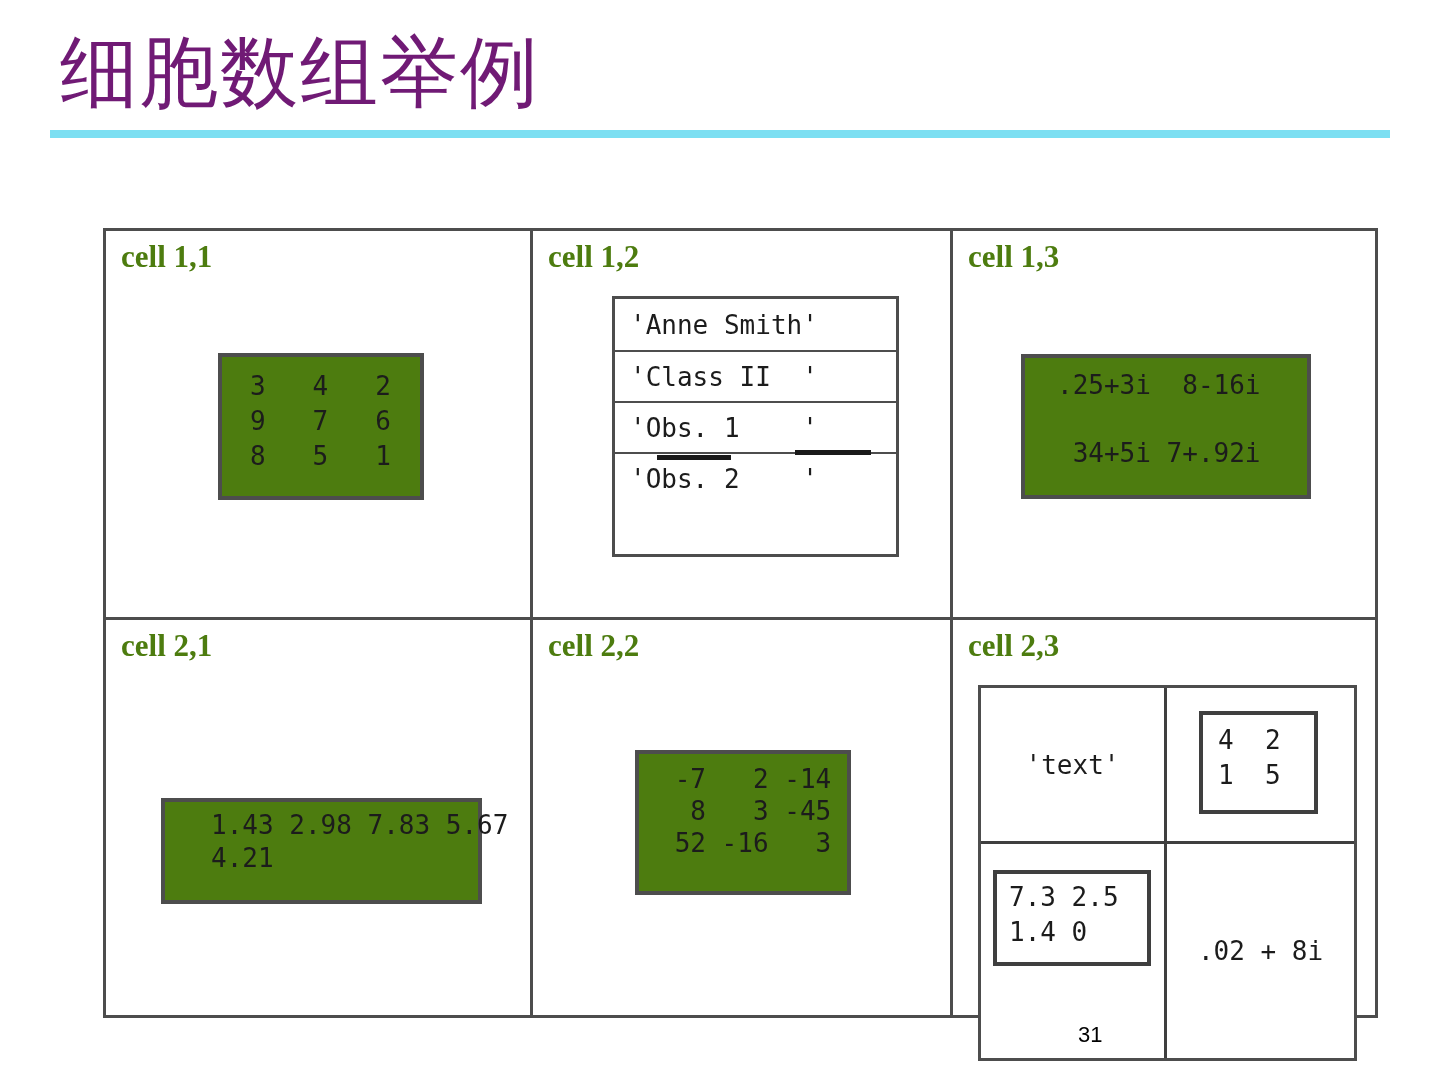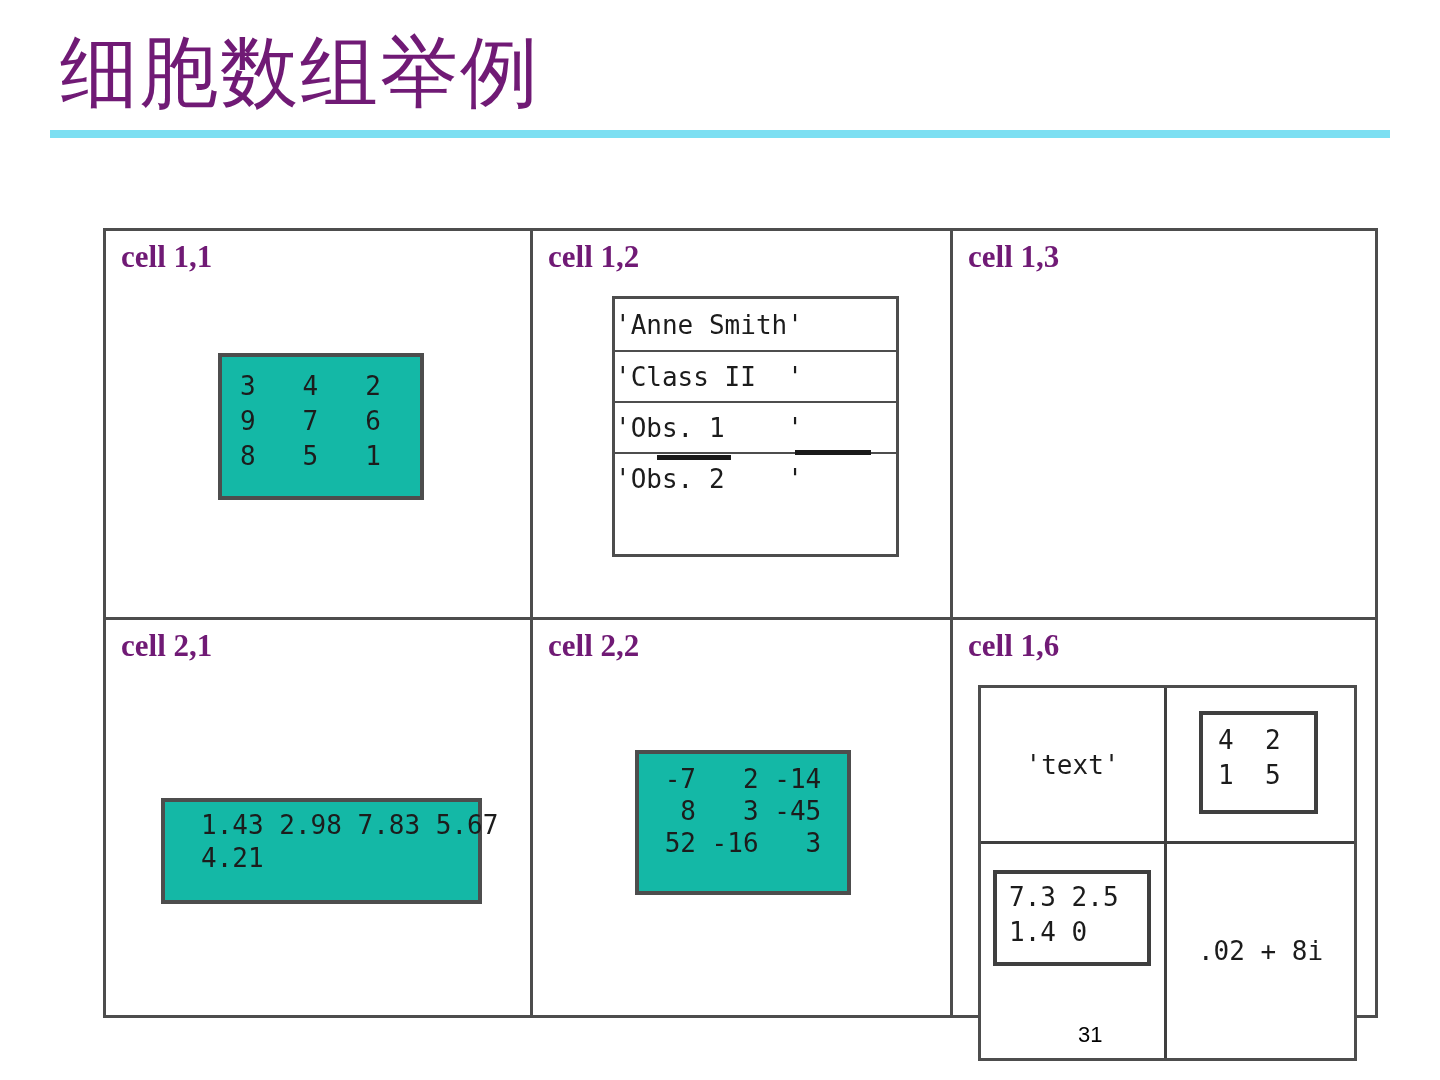--- a/index.html
+++ b/index.html
@@ -46,49 +46,51 @@
   }
   .gcell { position: relative; }
   .gcell.bR { border-right: 3px solid #4d4d4d; }
   .gcell.bB { border-bottom: 3px solid #4d4d4d; }
   .cell-label {
     position: absolute;
     left: 15px;
     top: 8px;
     font-weight: bold;
     font-size: 31px;
-    color: #701a75;
+    color: #4d7c0f;
     font-family: "Liberation Serif", "DejaVu Serif", serif;
   }
   .mono, pre.mono {
     font-family: "DejaVu Sans Mono", "Liberation Mono", monospace;
     font-size: 26px;
     color: #1c1c1c;
     white-space: pre;
   }
   .box {
     position: absolute;
     border: 4px solid #4d4d4d;
-    background: #14b8a6;
+    background: #4d7c0f;
+    padding-left: 10px;
   }
   
   .box-c11 { left: 112px; top: 122px; width: 206px; height: 147px; }
   .box-c11 pre { padding: 12px 0 0 18px; line-height: 35px; }
   
   .stack {
     position: absolute;
     left: 79px; top: 65px; width: 287px; height: 261px;
     border: 3px solid #4d4d4d;
     display: grid;
     grid-template-rows: repeat(5, 1fr);
     background: #ffffff;
   }
   .stack-row {
     display: flex;
     align-items: center;
+    padding-left: 15px;
   }
   .stack-row + .stack-row { border-top: 2px solid #4d4d4d; }
   .glitch { position: absolute; background: #1a1a1a; height: 5px; }
   .glitch1 { left: 42px;  top: 156px; width: 74px; }
   .glitch2 { left: 180px; top: 151px; width: 76px; }
   
   .box-c13 { left: 68px; top: 123px; width: 290px; height: 145px; }
   .box-c13 pre { padding: 10px 0 0 22px; line-height: 34px; }
   
   .box-c21 { left: 55px; top: 178px; width: 321px; height: 106px; }
@@ -159,41 +161,46 @@
         <div class="stack-row mono">'Class II  '</div>
         <div class="stack-row mono">'Obs. 1    '</div>
         <div class="stack-row mono">'Obs. 2    '</div>
         <div class="glitch glitch1"></div>
         <div class="glitch glitch2"></div>
       </div>
     </div>
 
     <div class="gcell bB">
       <div class="cell-label">cell 1,3</div>
+      <div class="box box-c13">
+        <pre class="mono">.25+3i  8-16i
+
+ 34+5i 7+.92i</pre>
+      </div>
     </div>
 
     <div class="gcell bR">
       <div class="cell-label">cell 2,1</div>
       <div class="box box-c21">
         <pre class="mono">1.43 2.98 7.83 5.67
 4.21</pre>
       </div>
     </div>
 
     <div class="gcell bR">
       <div class="cell-label">cell 2,2</div>
       <div class="box box-c22">
         <pre class="mono"> -7   2 -14
   8   3 -45
  52 -16   3</pre>
       </div>
     </div>
 
     <div class="gcell">
-      <div class="cell-label">cell 1,6</div>
+      <div class="cell-label">cell 2,3</div>
       <div class="nested">
         <div class="ncell bR bB">
           <div class="ncell-center mono">'text'</div>
         </div>
         <div class="ncell bB">
           <div class="minibox minibox-tr">
             <pre class="mono">4  2
 1  5</pre>
           </div>
         </div>

